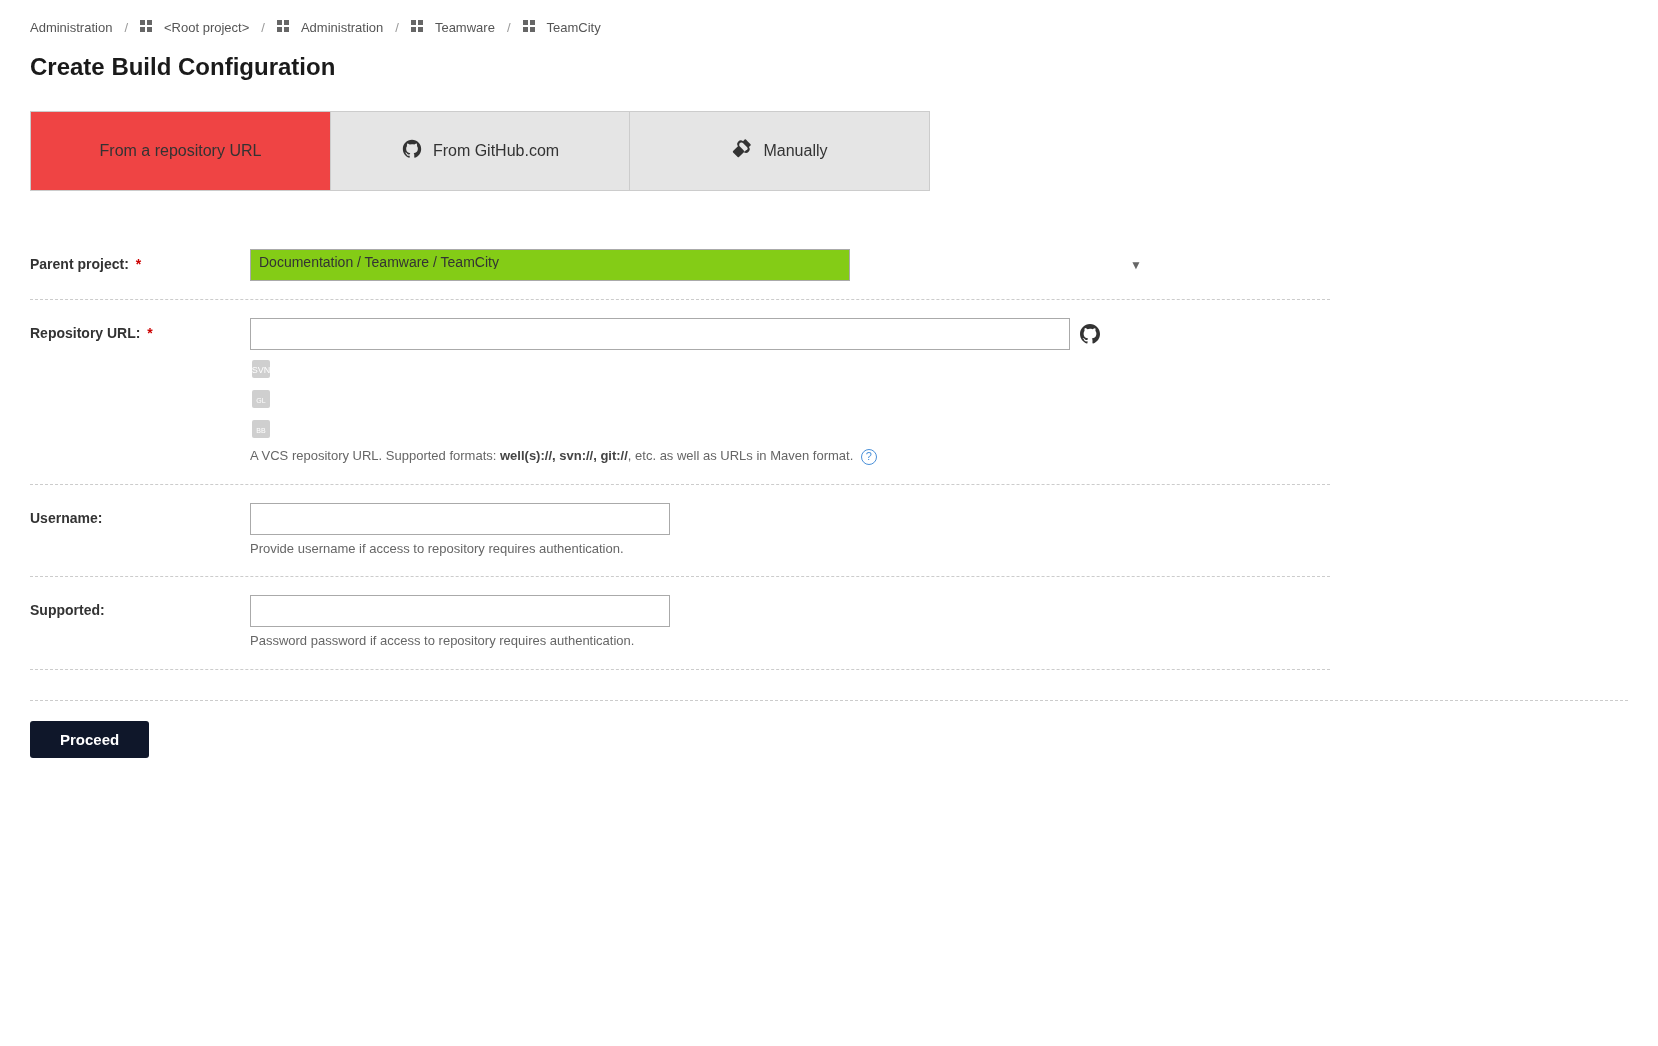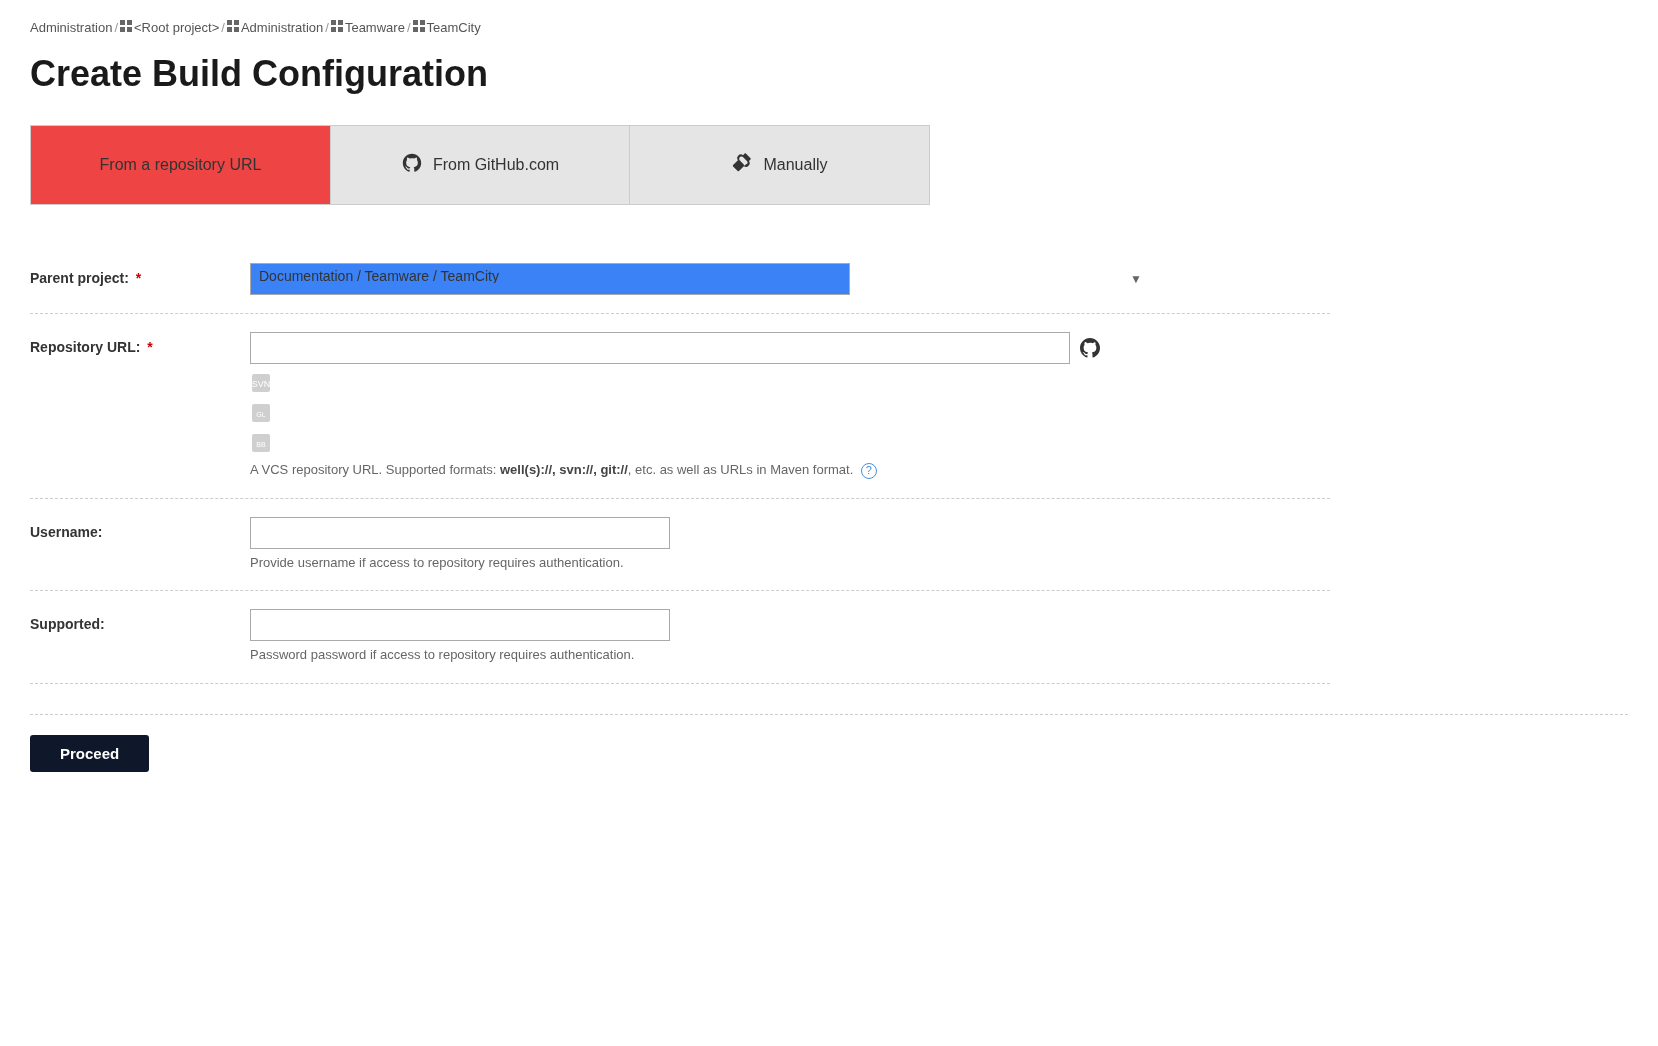--- a/index.html
+++ b/index.html
@@ -13,27 +13,27 @@
     }
     .page-wrapper {
       padding: 20px 30px 40px 30px;
     }
     .breadcrumb {
       font-size: 13px;
       color: #555;
       margin-bottom: 18px;
       display: flex;
       align-items: center;
-      gap: 2px;
+      gap: 12px;
     }
     .breadcrumb .sep {
       color: #999;
     }
     h1 {
-      font-size: 36px;
+      font-size: 24px;
       font-weight: 600;
       margin-bottom: 30px;
       color: #1a1a1a;
     }
     .method-tabs {
       display: flex;
       gap: 0;
       margin-bottom: 40px;
     }
     .method-tab {
@@ -91,21 +91,21 @@
       align-items: center;
     }
     .select-wrapper select {
       width: 600px;
       height: 32px;
       border: 1px solid #aaa;
       padding: 4px 30px 11px 8px;
       font-size: 14px;
       color: #333;
       appearance: none;
-      background: #3b82f6;
+      background: #84cc16;
       cursor: pointer;
       outline: none;
     }
     .select-arrow {
       position: absolute;
       right: 8px;
       pointer-events: none;
       color: #666;
       font-size: 12px;
     }

